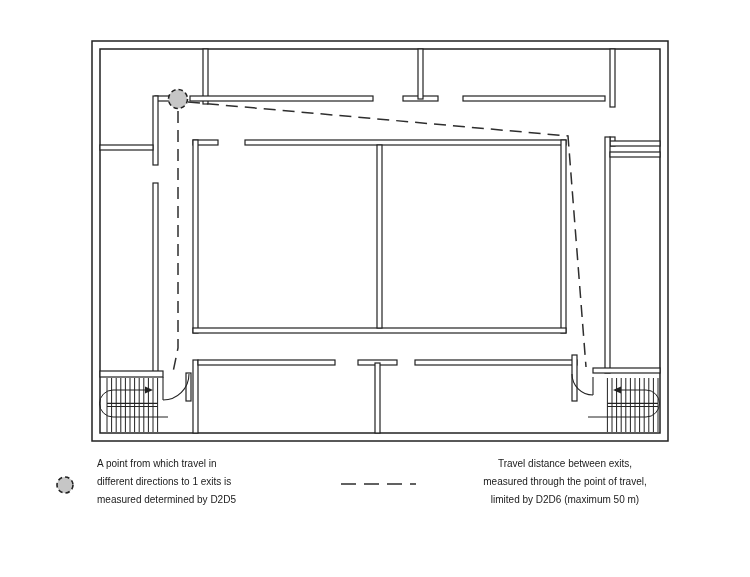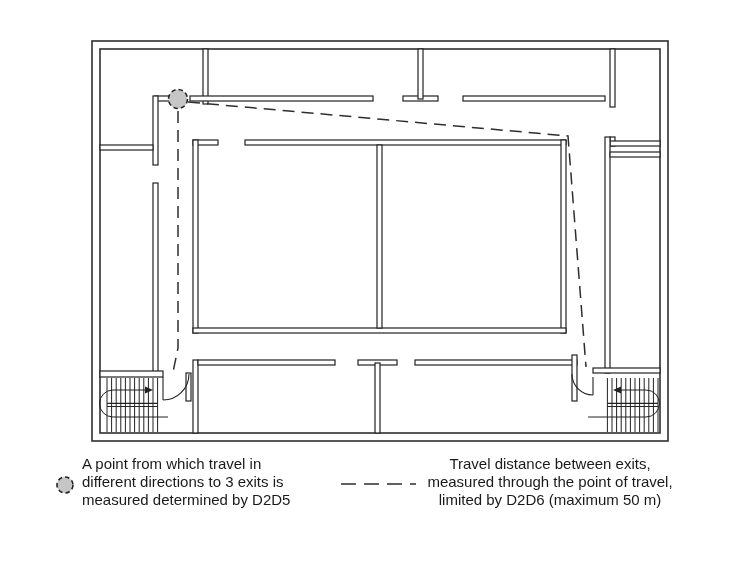--- a/index.html
+++ b/index.html
@@ -1,19 +1,19 @@
 <!DOCTYPE html>
 <html><head>
 <meta charset="utf-8">
 <style>
   html,body{margin:0;padding:0;background:#fff;}
   body{width:750px;height:577px;position:relative;overflow:hidden;
        font-family:"Liberation Sans", sans-serif;color:#1a1a1a;}
   #plan-svg{position:absolute;left:0;top:0;}
-  .legend-text{position:absolute;font-size:15px;line-height:18px;white-space:nowrap;}
+  .legend-text{position:absolute;font-size:10px;line-height:18px;white-space:nowrap;margin-left:15px;}
   #legend-left{left:82px;top:455px;text-align:left;}
   #legend-right{left:424px;top:455px;width:252px;text-align:center;white-space:normal;}
 </style>
 </head>
 <body>
 
 <svg id="plan-svg" xmlns="http://www.w3.org/2000/svg" width="750" height="577" viewBox="0 0 750 577">
     <rect x="92" y="41" width="576" height="400" fill="none" stroke="#222222" stroke-width="1.5"></rect>
     <rect x="100" y="49" width="560" height="384" fill="none" stroke="#222222" stroke-width="1.5"></rect>
     <line x1="107" y1="378" x2="107" y2="432" stroke="#222222" stroke-width="1"></line>
@@ -87,21 +87,21 @@
     <line x1="593" y1="377" x2="593" y2="395" stroke="#222222" stroke-width="1.1"></line>
     <polyline points="178,111 178,348 173,372" fill="none" stroke="#2e2e2e" stroke-width="1.5" stroke-dasharray="12 7"></polyline>
     <polyline points="188,102 568,136 586,367" fill="none" stroke="#2e2e2e" stroke-width="1.5" stroke-dasharray="12 7"></polyline>
     <circle cx="178" cy="99" r="9.5" fill="#c6c6c6" stroke="#222222" stroke-width="1.6" stroke-dasharray="4.5 3"></circle>
     <circle cx="65" cy="485" r="8" fill="#c6c6c6" stroke="#222222" stroke-width="1.6" stroke-dasharray="4.5 3"></circle>
     <line x1="341" y1="484" x2="417" y2="484" stroke="#2e2e2e" stroke-width="1.5" stroke-dasharray="15 8 15 8 15 8 6"></line>
   </svg>
 
 <div class="legend-text" id="legend-left">
   <div>A point from which travel in</div>
-  <div>different directions to 3 exits is</div>
+  <div>different directions to 1 exits is</div>
   <div>measured determined by D2D5</div>
 </div>
 
 <div class="legend-text" id="legend-right">
   <div>Travel distance between exits,</div>
   <div>measured through the point of travel,</div>
   <div>limited by D2D6 (maximum 50 m)</div>
 </div>
 
 </body></html>

